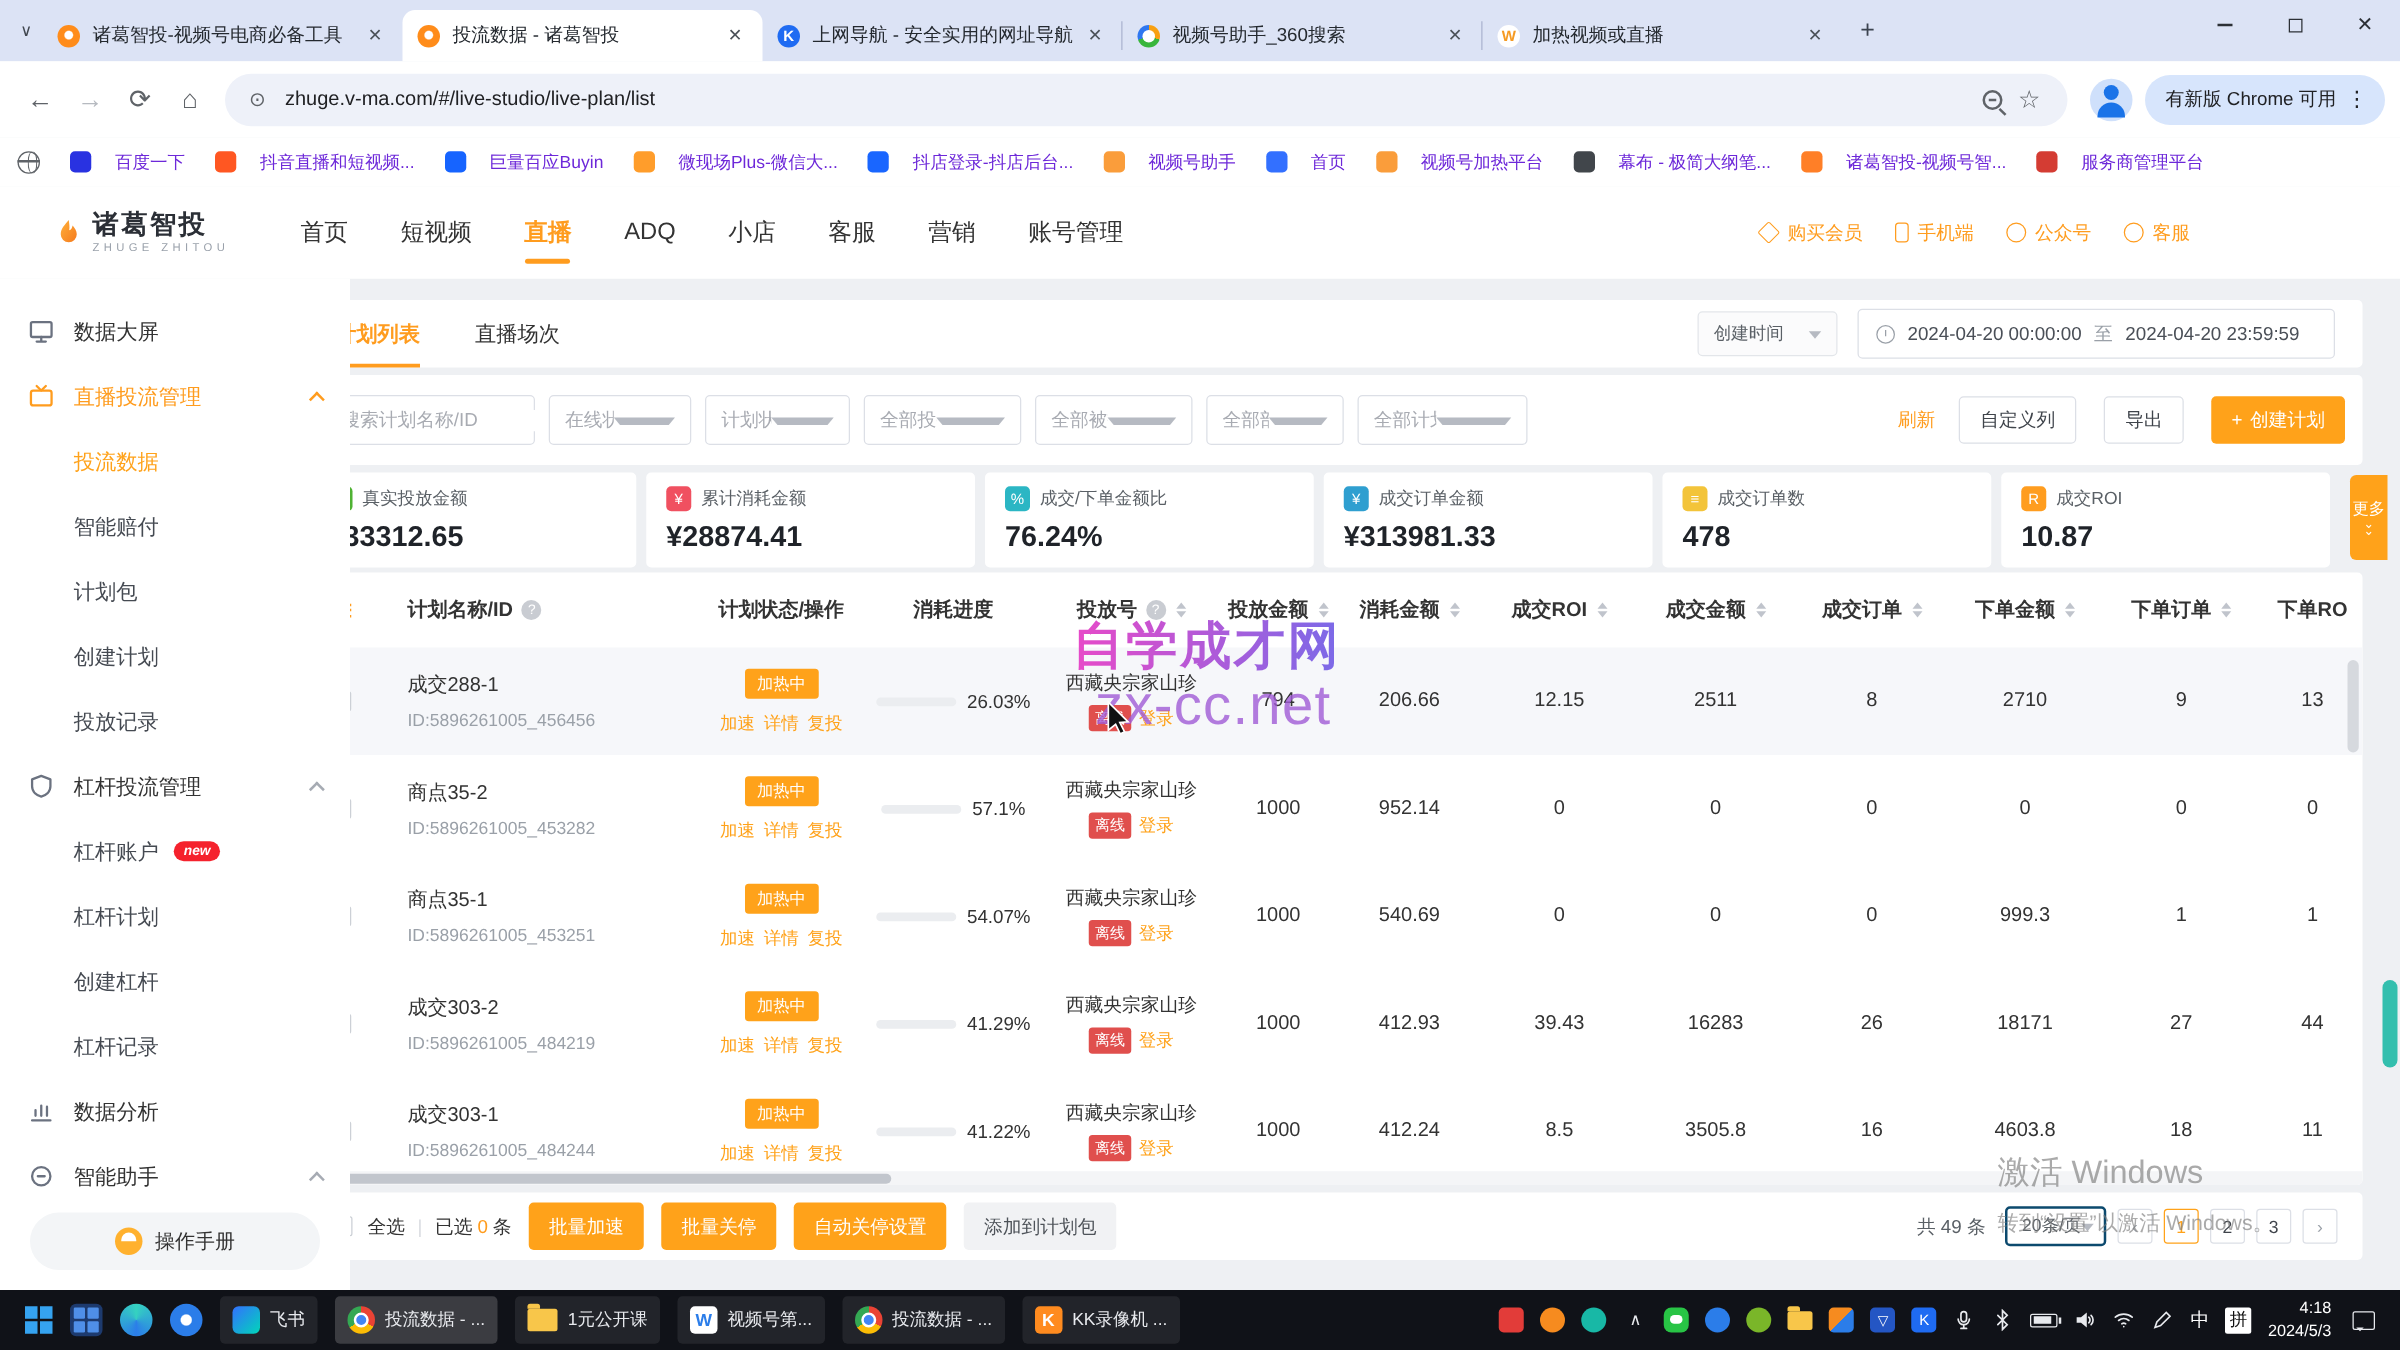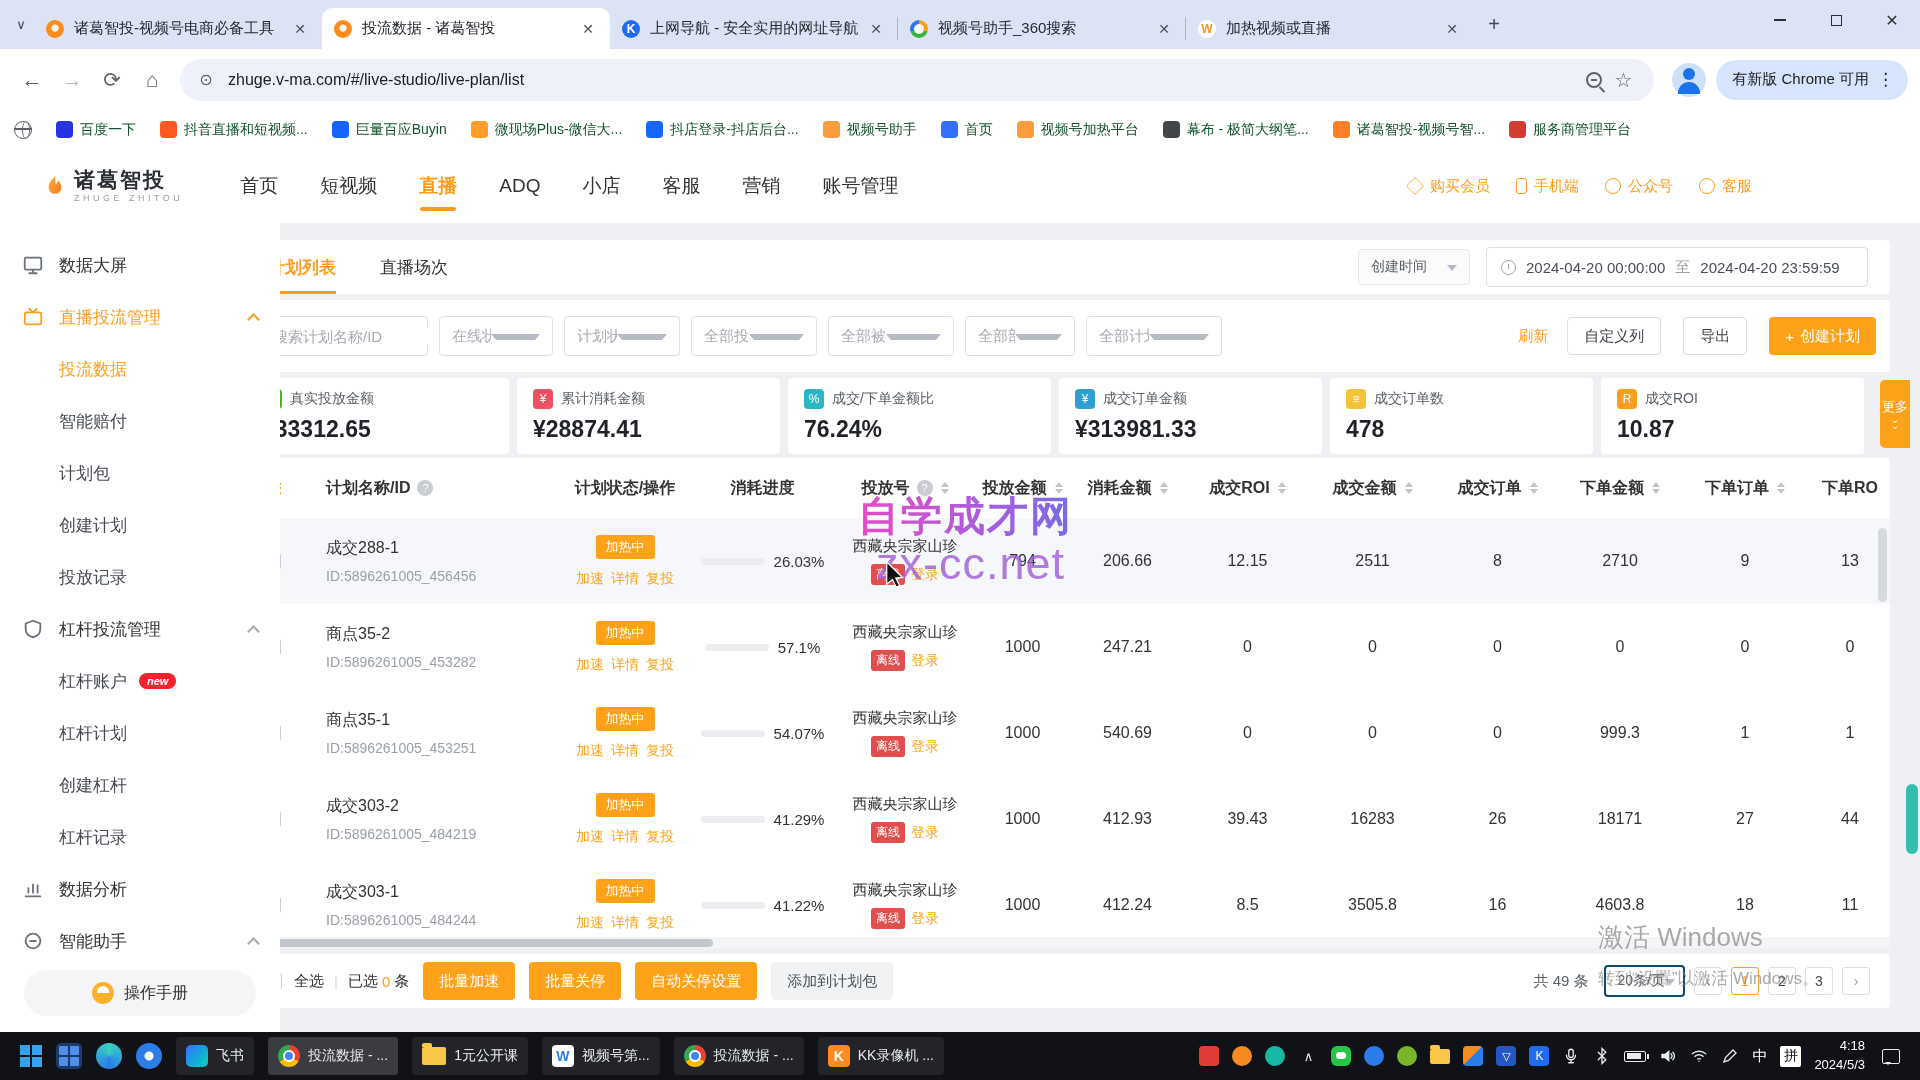--- a/index.html
+++ b/index.html
@@ -39,21 +39,21 @@
 .avatar{width:34px;height:34px;border-radius:50%;background:#cfe0fb;position:relative;margin:0 10px;flex:none}
 .avatar::before{content:'';position:absolute;width:12px;height:12px;border-radius:50%;background:#1a73e8;left:11px;top:5px}
 .avatar::after{content:'';position:absolute;width:22px;height:12px;border-radius:11px 11px 0 0;background:#1a73e8;left:6px;top:19px}
 #chip{height:40px;background:#d7e5fc;border-radius:20px;display:flex;align-items:center;padding:0 6px 0 16px;font-size:15px;color:#202124;flex:none}
 #chip .kebab{font-size:17px;color:#202124;padding:0 8px}
 
 #bookbar{position:absolute;top:110px;left:0;right:0;height:39px;background:#fff;display:flex;align-items:center;padding:0 14px;gap:24px}
 .globe{width:18px;height:18px;border:1.5px solid #5f6368;border-radius:50%;position:relative;flex:none}
 .globe::before{content:'';position:absolute;left:6.5px;top:-1px;bottom:-1px;width:6px;border:1.5px solid #5f6368;border-radius:50%;border-top:none;border-bottom:none}
 .globe::after{content:'';position:absolute;left:-1px;right:-1px;top:6.5px;height:2px;background:#5f6368}
-.bm{display:flex;align-items:center;gap:7px;font-size:14px;color:#14532d;white-space:nowrap}
+.bm{display:flex;align-items:center;gap:19px;font-size:14px;color:#6d28d9;white-space:nowrap}
 .bm i{width:17px;height:17px;border-radius:4px;display:block;flex:none}
 
 #sitehdr{position:absolute;top:149px;left:0;right:0;height:74px;background:#fff;display:flex;align-items:center;z-index:3}
 #logo{display:flex;align-items:center;margin-left:44px;gap:8px}
 #logo .lt{line-height:1}
 #logo .lt b{display:block;font-size:21px;color:#2b2f36;letter-spacing:2px}
 #logo .lt s{display:block;text-decoration:none;font-size:9px;color:#9aa1ab;letter-spacing:3.5px;margin-top:4px}
 #mainnav{display:flex;align-items:center;margin-left:36px;height:100%}
 .navi{position:relative;height:100%;display:flex;align-items:center;padding:0 21px;font-size:19px;color:#333}
 .navi.active{color:#ff9c1e;font-weight:bold}
@@ -680,21 +680,21 @@
           <span class="pct">57.1%</span>
         </span>
       <span class="cacc">
           <div class="accn">西藏央宗家山珍</div>
           <div class="accsub">
             <span class="offb">离线</span>
             <span class="loginl">登录</span>
           </div>
         </span>
       <span class="cn1">1000</span>
-      <span class="cn2">247.21</span>
+      <span class="cn2">952.14</span>
       <span class="cn3">0</span>
       <span class="cn4">0</span>
       <span class="cn5">0</span>
       <span class="cn6">0</span>
       <span class="cn7">0</span>
       <span class="cn8">0</span>
     </div>
 
     <div class="trow">
       <span class="cchk">

